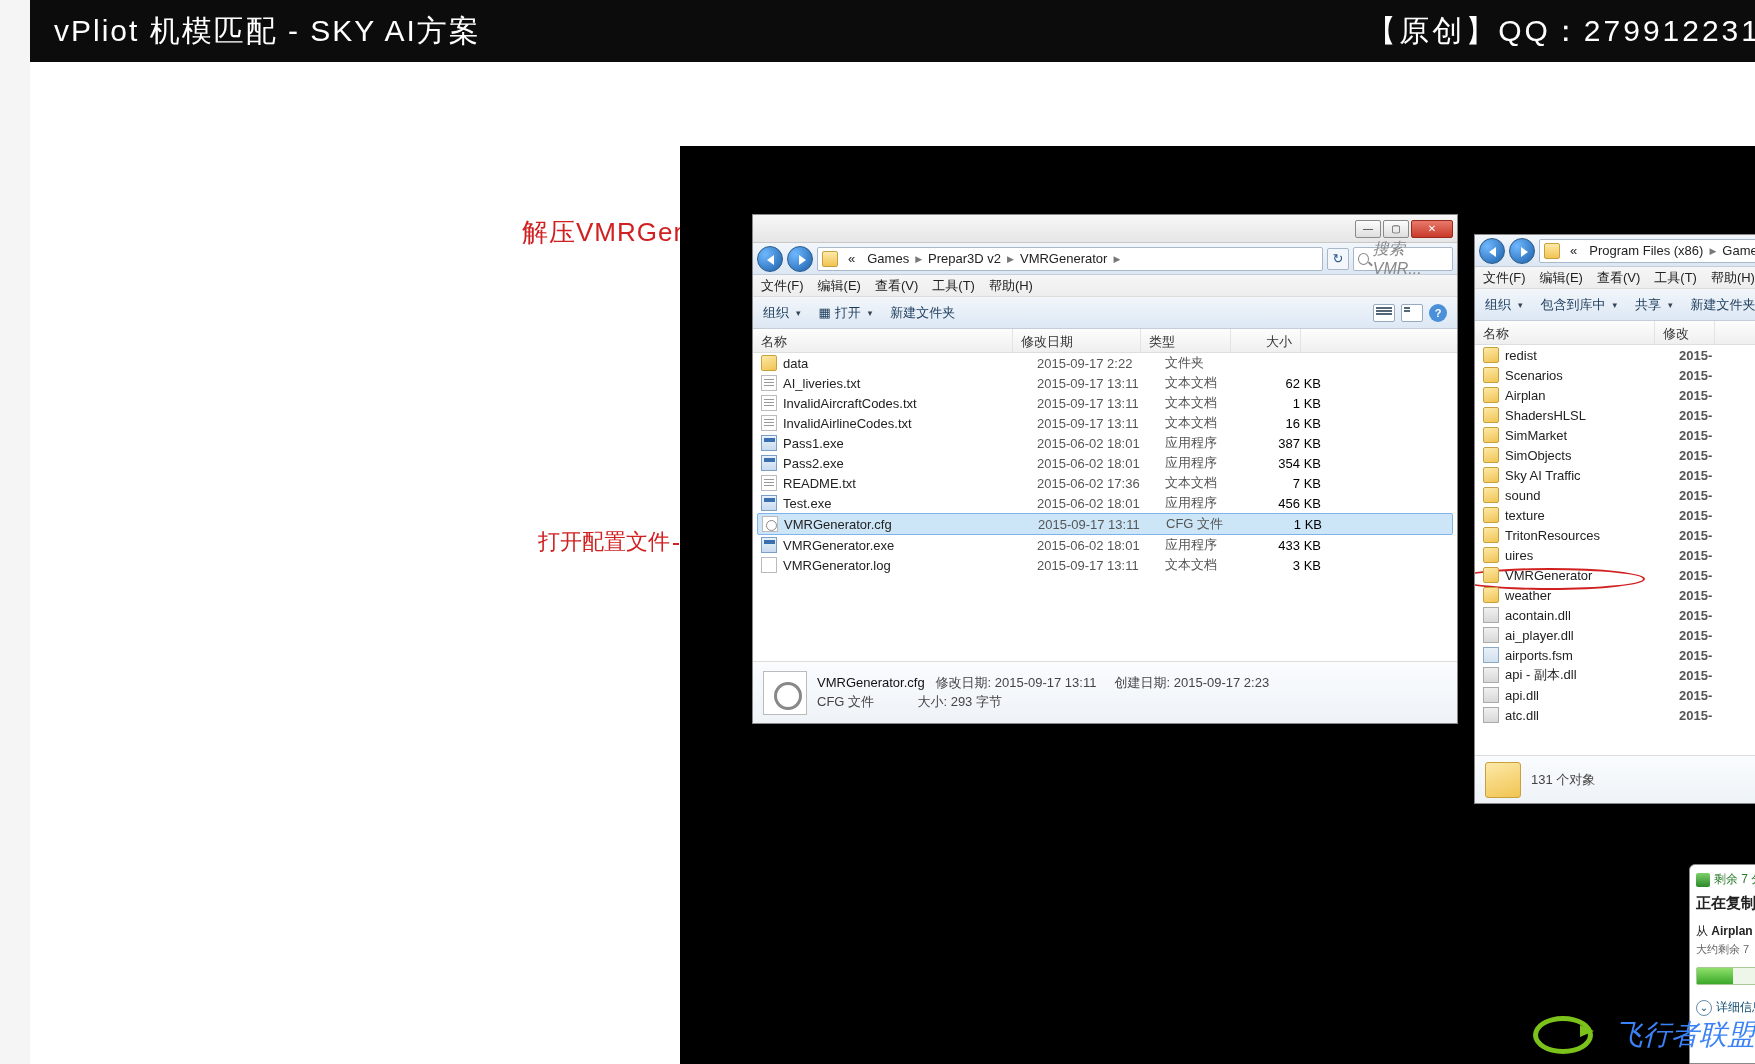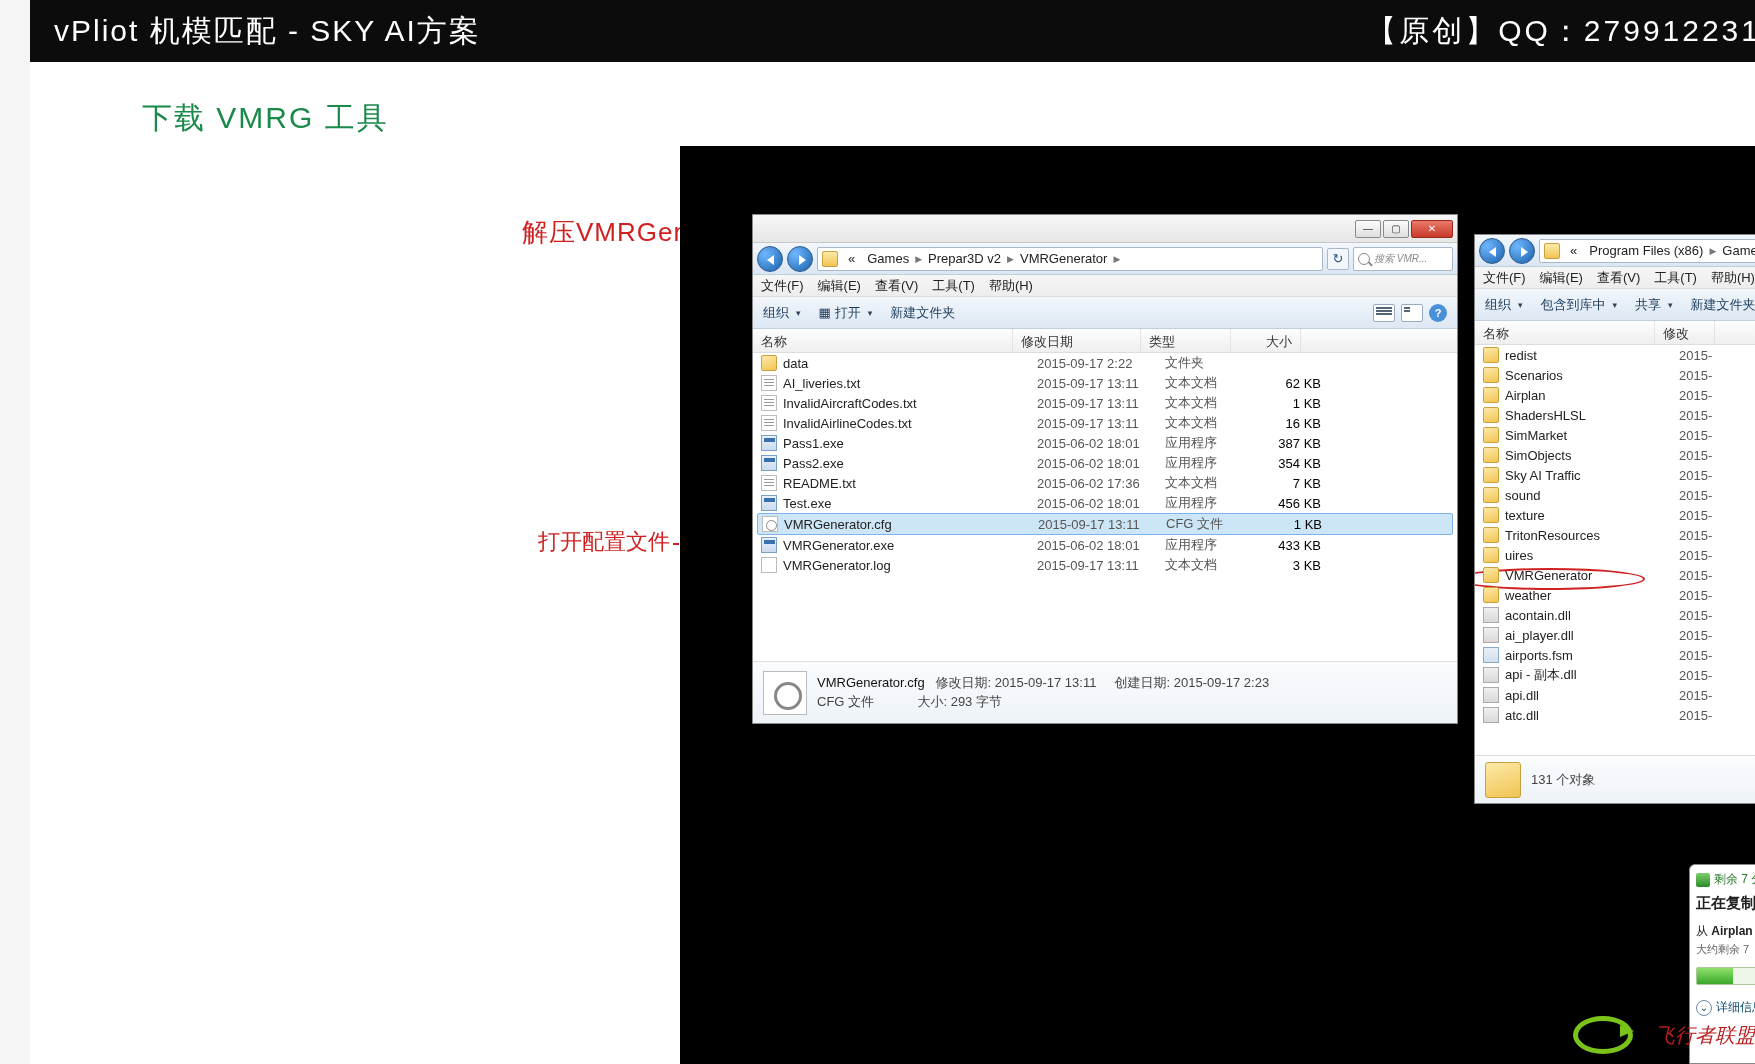--- a/index.html
+++ b/index.html
@@ -42,21 +42,21 @@
   }
   
   .black-panel {
     position: absolute; left: 650px; top: 146px;
     width: 1105px; height: 918px; background: #000;
   }
   
   .logo {
     position: absolute; right: 30px; bottom: 10px;
     display:flex; align-items:center; gap: 22px;
-    color: #b91c1c; font-style: italic; font-size: 20px;
+    color: #3b82f6; font-style: italic; font-size: 28px;
   }
   .logo-ring {
     width: 60px; height: 38px; border: 5px solid #7bc21a; border-radius: 50%;
     position: relative;
   }
   .logo-ring::after {
     content:""; position:absolute; right:-6px; top:4px;
     width:0;height:0;border-left:14px solid #7bc21a;border-top:6px solid transparent;border-bottom:6px solid transparent;
   }
   
@@ -105,21 +105,21 @@
   .bc-folder-ico {
     width:16px;height:16px;margin-right:4px;
     background:linear-gradient(#fde9a8,#f0c452);border:1px solid #caa03a;border-radius:2px;
   }
   .nav-refresh {
     width:22px;height:22px;border:1px solid #a8b8c8;background:#f3f7fb;
     display:flex;align-items:center;justify-content:center;font-size:13px;color:#2a5a8a;border-radius:2px;
   }
   .searchbox {
     width:100px;height:24px;border:1px solid #a8b8c8;background:#fff;border-radius:2px;
-    display:flex;align-items:center;padding:0 4px;color:#888;font-style:italic;font-size:10px;
+    display:flex;align-items:center;padding:0 4px;color:#888;font-style:italic;font-size:16px;
     gap:4px;
   }
   .search-ico {
     width:12px;height:12px;border:1.5px solid #888;border-radius:50%;position:relative;
   }
   .search-ico::after{content:"";position:absolute;width:5px;height:1.5px;background:#888;left:9px;top:9px;transform:rotate(45deg);}
   .menubar {
     height:22px;background:linear-gradient(#f6f6f6,#ededed);border-bottom:1px solid #ddd;
     display:flex;gap:14px;padding:0 8px;font-size:13px;color:#222;
   }
@@ -171,21 +171,21 @@
     display:flex;align-items:center;padding:21px 10px;gap:10px;font-size:13px;color:#444;
   }
   .details .big-ico{width:44px;height:44px;background:#fff;border:1px solid #bbb;position:relative;}
   .details .big-ico::before{content:"";position:absolute;left:10px;top:10px;width:22px;height:22px;border:3px solid #888;border-radius:50%;}
   .details .meta{display:flex;flex-direction:column;gap:1px;}
   .details .fname{color:#111;font-weight:500;}
   
   .win2 .c-name{flex:0 0 180px;}
   .win2 .c-date{flex:0 0 60px;}
   .win2 .row .n{flex:0 0 174px;}
-  .win2 .row .d{flex:0 0 60px;}
+  .win2 .row .d{flex:0 0 60px;font-weight:bold;}
   .win2 .details{height:48px;}
   .win2 .details .big-ico{width:36px;height:36px;background:linear-gradient(160deg,#fde9a8,#f0c452);border:1px solid #caa03a;border-radius:3px;}
   .win2 .details .big-ico::before{display:none;}
   .red-oval{
     position:absolute;border:2px solid #d02020;border-radius:50%/50%;
     pointer-events:none;
   }
   
   .copywin{
     position:absolute;right:0;bottom:0;width:96px;height:200px;
@@ -204,21 +204,20 @@
 </style>
 </head>
 <body>
 
 <div class="stage">
   <div class="topbar">
     <div>vPliot 机模匹配  -  SKY  AI方案</div>
     <div class="right">【原创】QQ：279912231</div>
   </div>
 
-  <div class="heading">下载  VMRG 工具</div>
 
   <div class="annot-top">解压VMRGenerator放置到FSX或P3D主目录</div>
   <div class="annot-left">打开配置文件</div>
 
   <div class="black-panel">
 
     <div class="win" id="win1" style="left:72px;top:68px;width:706px;height:510px;">
       <div class="titlebar">
         <div class="win-btn">—</div>
         <div class="win-btn">▢</div>

